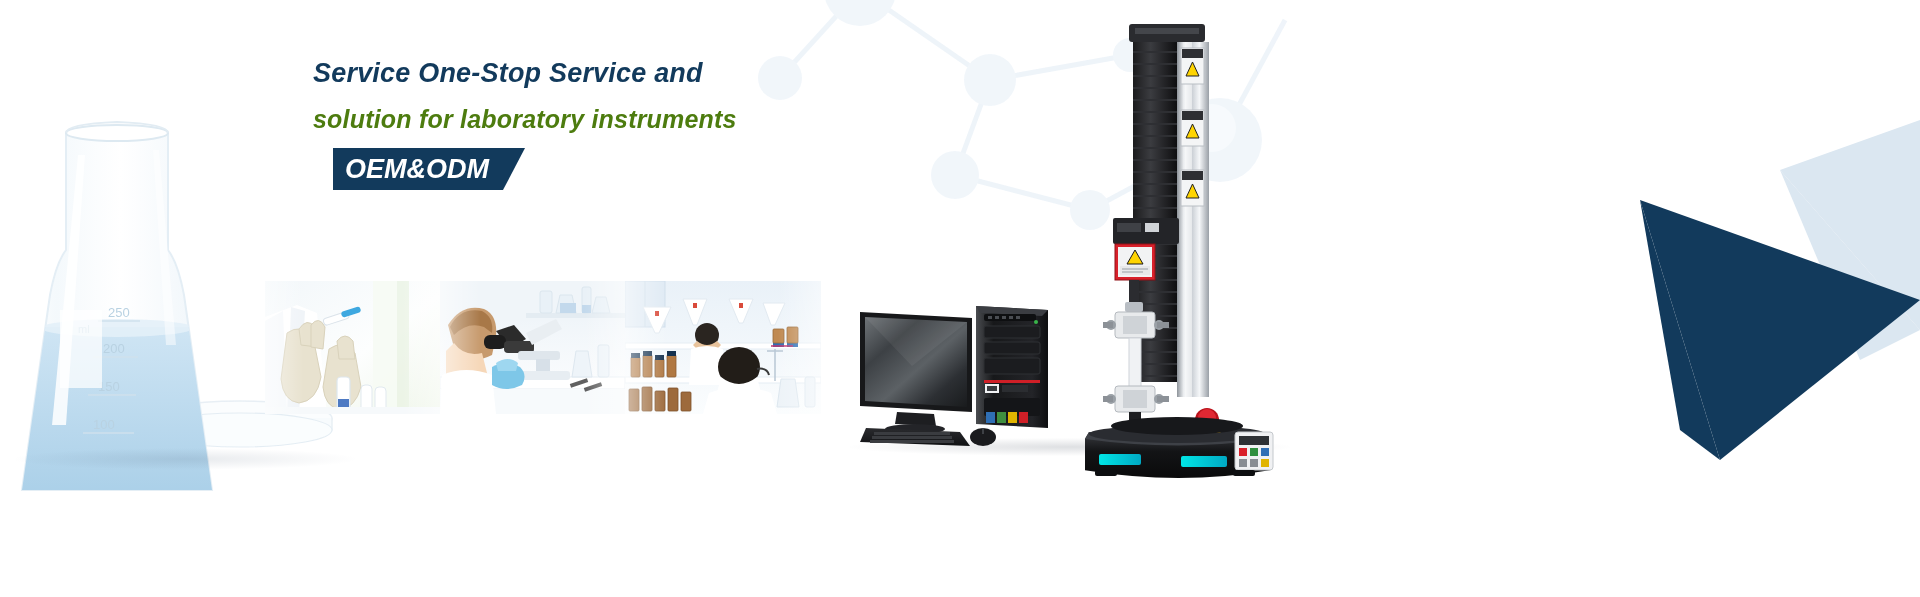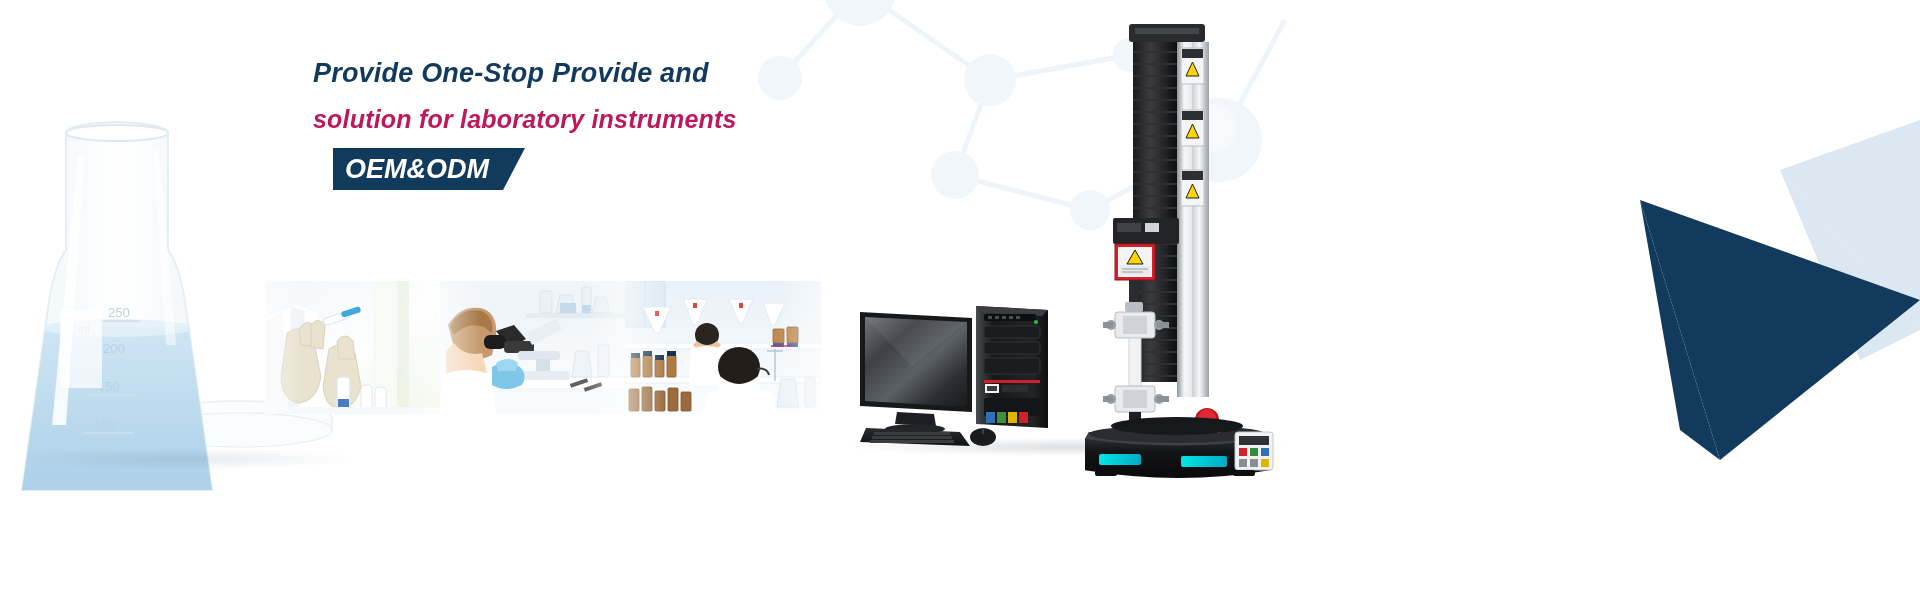--- a/index.html
+++ b/index.html
@@ -29,21 +29,21 @@
   
   .headline { position:absolute; left:313px; top:58px; width:700px; }
   .line1 {
     font-size:27px; font-weight:bold; font-style:italic;
     color:#123a5c; letter-spacing:.2px; line-height:1.18;
     white-space:nowrap;
   }
   .line2 {
     margin-top:15px;
     font-size:25px; font-weight:bold; font-style:italic;
-    color:#be185d; letter-spacing:.2px; line-height:1.18;
+    color:#4d7c0f; letter-spacing:.2px; line-height:1.18;
     white-space:nowrap;
   }
   .badge-row { position:absolute; left:313px; top:148px; height:42px; }
   .badge {
     position:relative; display:inline-block; height:42px;
     background:#123a5c; color:#ffffff;
     font-size:27px; font-weight:bold; font-style:italic;
     line-height:42px; padding:0 14px 0 12px;
     white-space:nowrap;
     margin-left:20px;
@@ -174,21 +174,21 @@
         <path d="M88,60 L95,60 L76,330 L62,330 Z" fill="#ffffff" opacity=".85"></path>
         <path d="M163,55 L169,55 L186,250 L176,250 Z" fill="#ffffff" opacity=".5"></path>
 
         <rect x="70" y="215" width="42" height="78" fill="#ffffff" opacity=".72"></rect>
       </g>
     </svg>
   </div>
   <div class="flask-shadow"></div>
 
   <div class="headline">
-    <div class="line1">Provide One-Stop Provide and</div>
+    <div class="line1">Service One-Stop Service and</div>
     <div class="line2">solution for laboratory instruments</div>
   </div>
 
   <div class="badge-row">
     <span class="badge">OEM&amp;ODM</span><span class="badge-tail" style="display:inline-block;vertical-align:top;">
       <svg viewBox="0 0 22 42" width="22" height="42">
           <polygon points="0,0 22,0 0,42" fill="#123a5c"></polygon>
         </svg>
     </span>
   </div>

